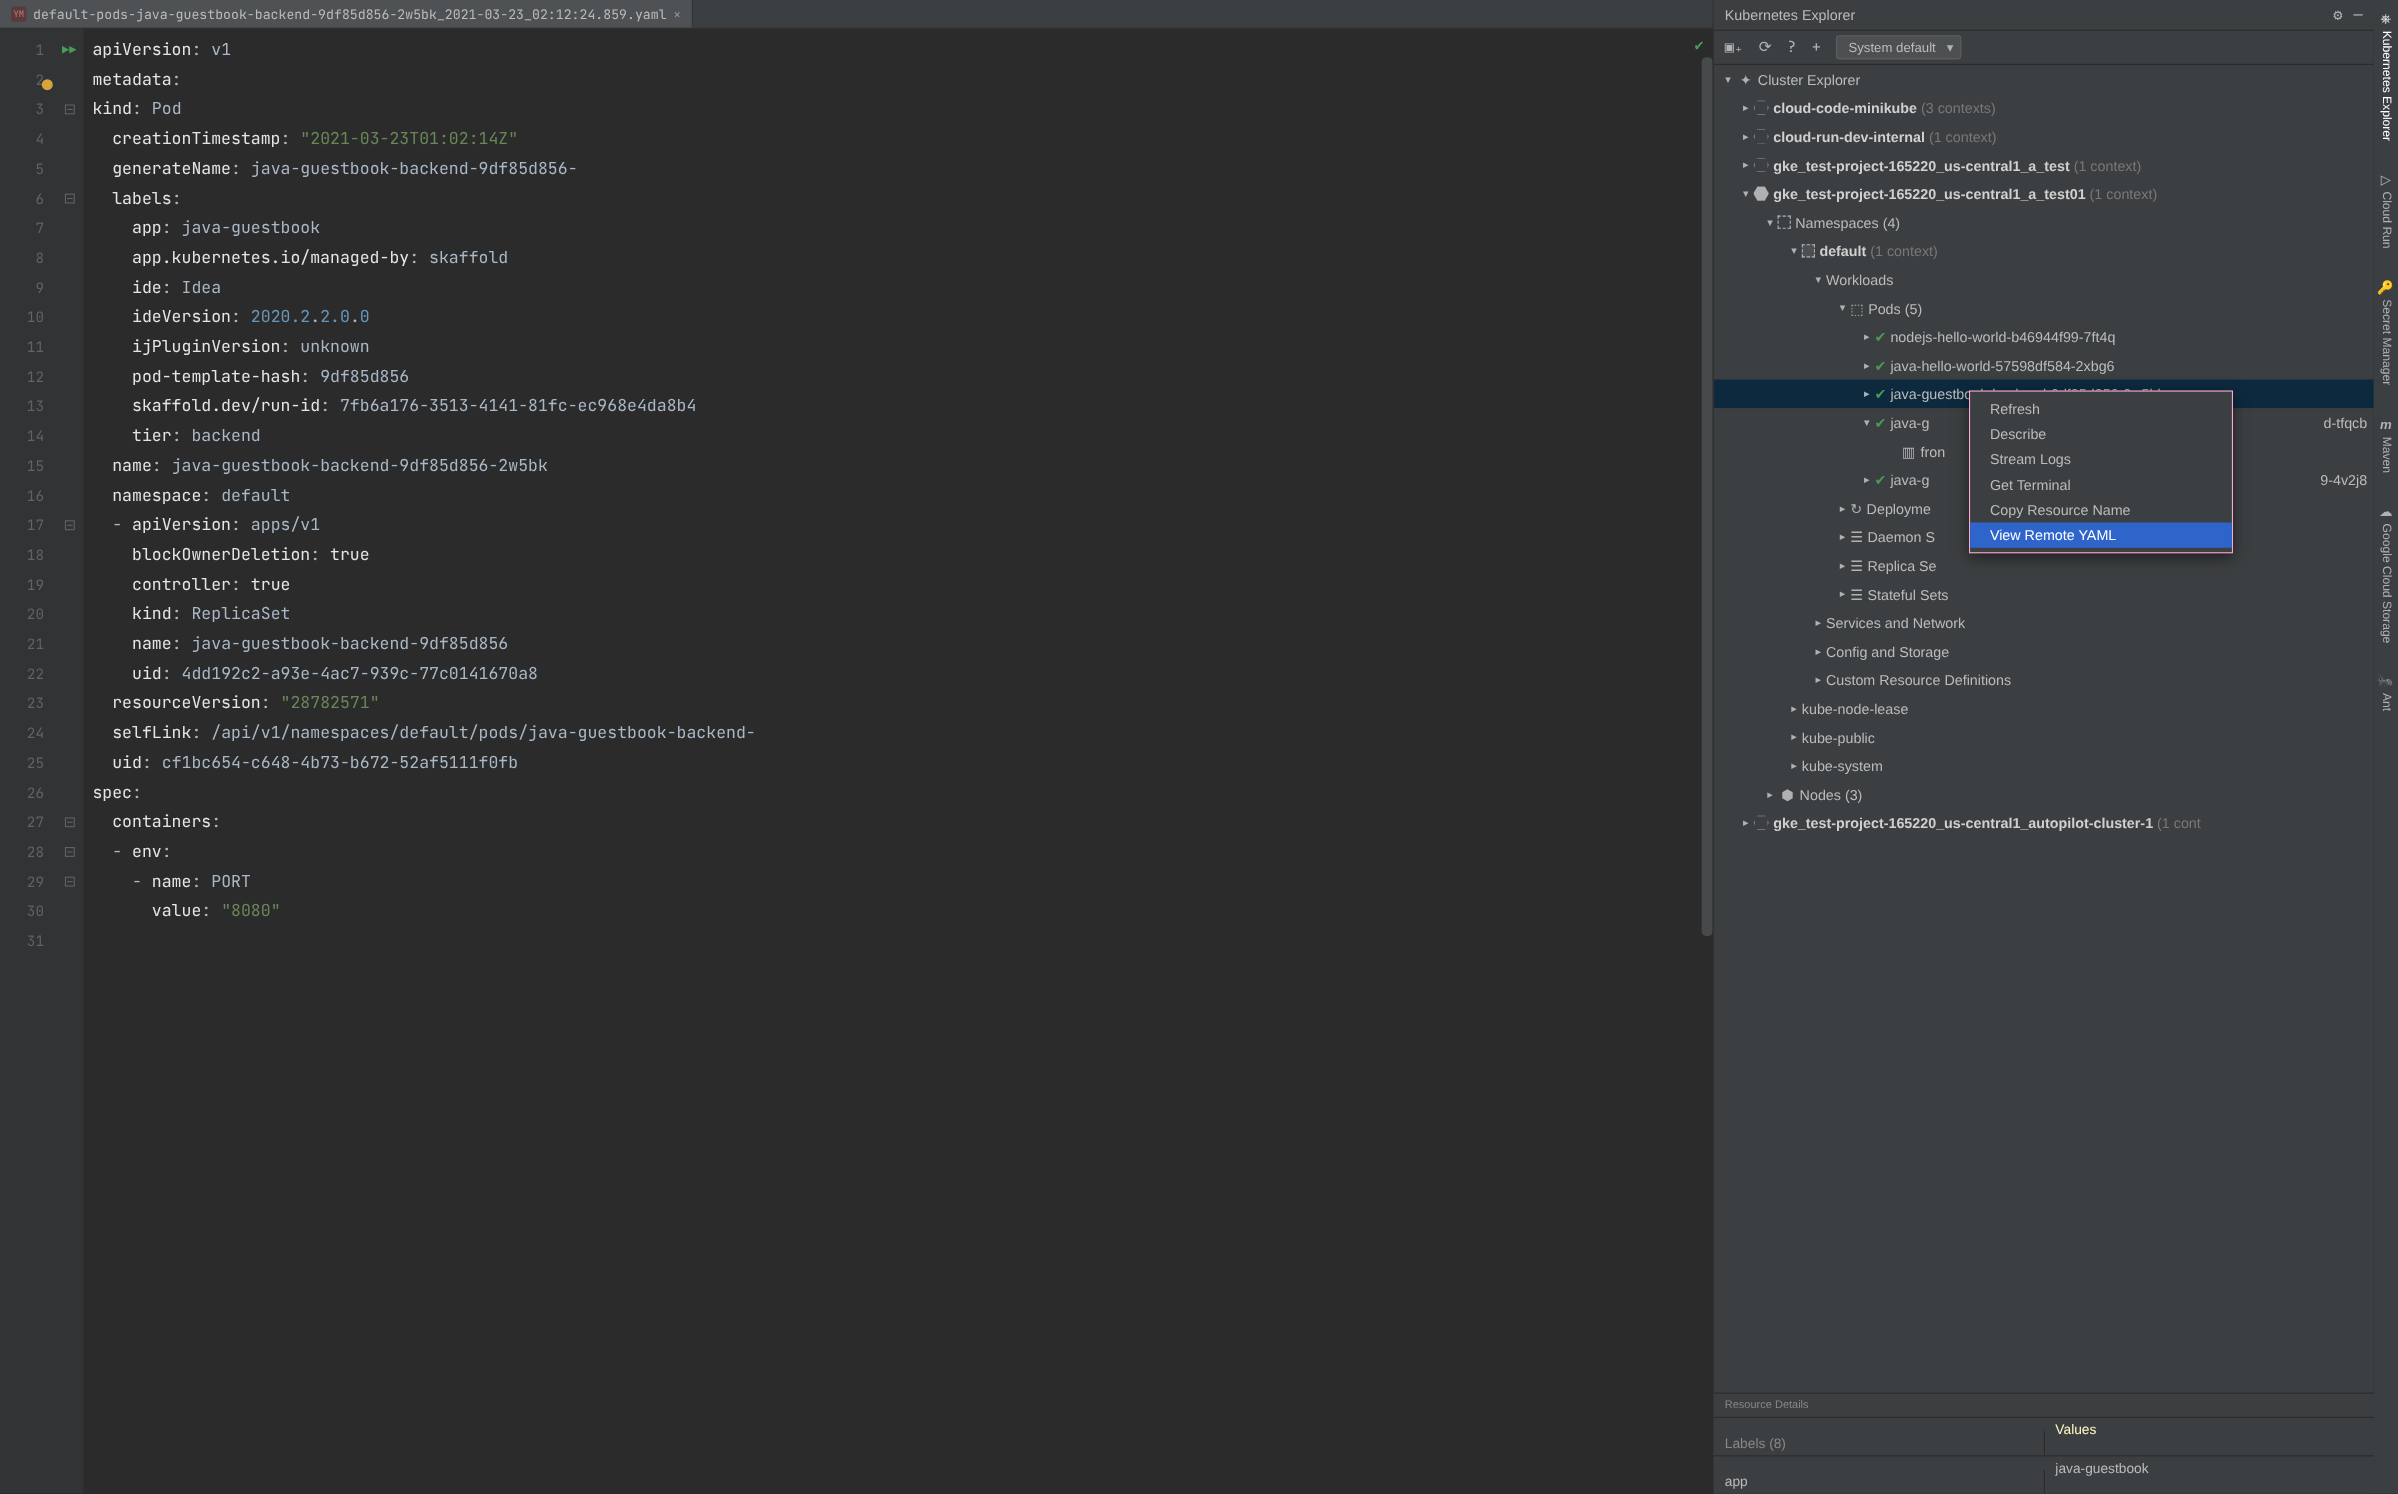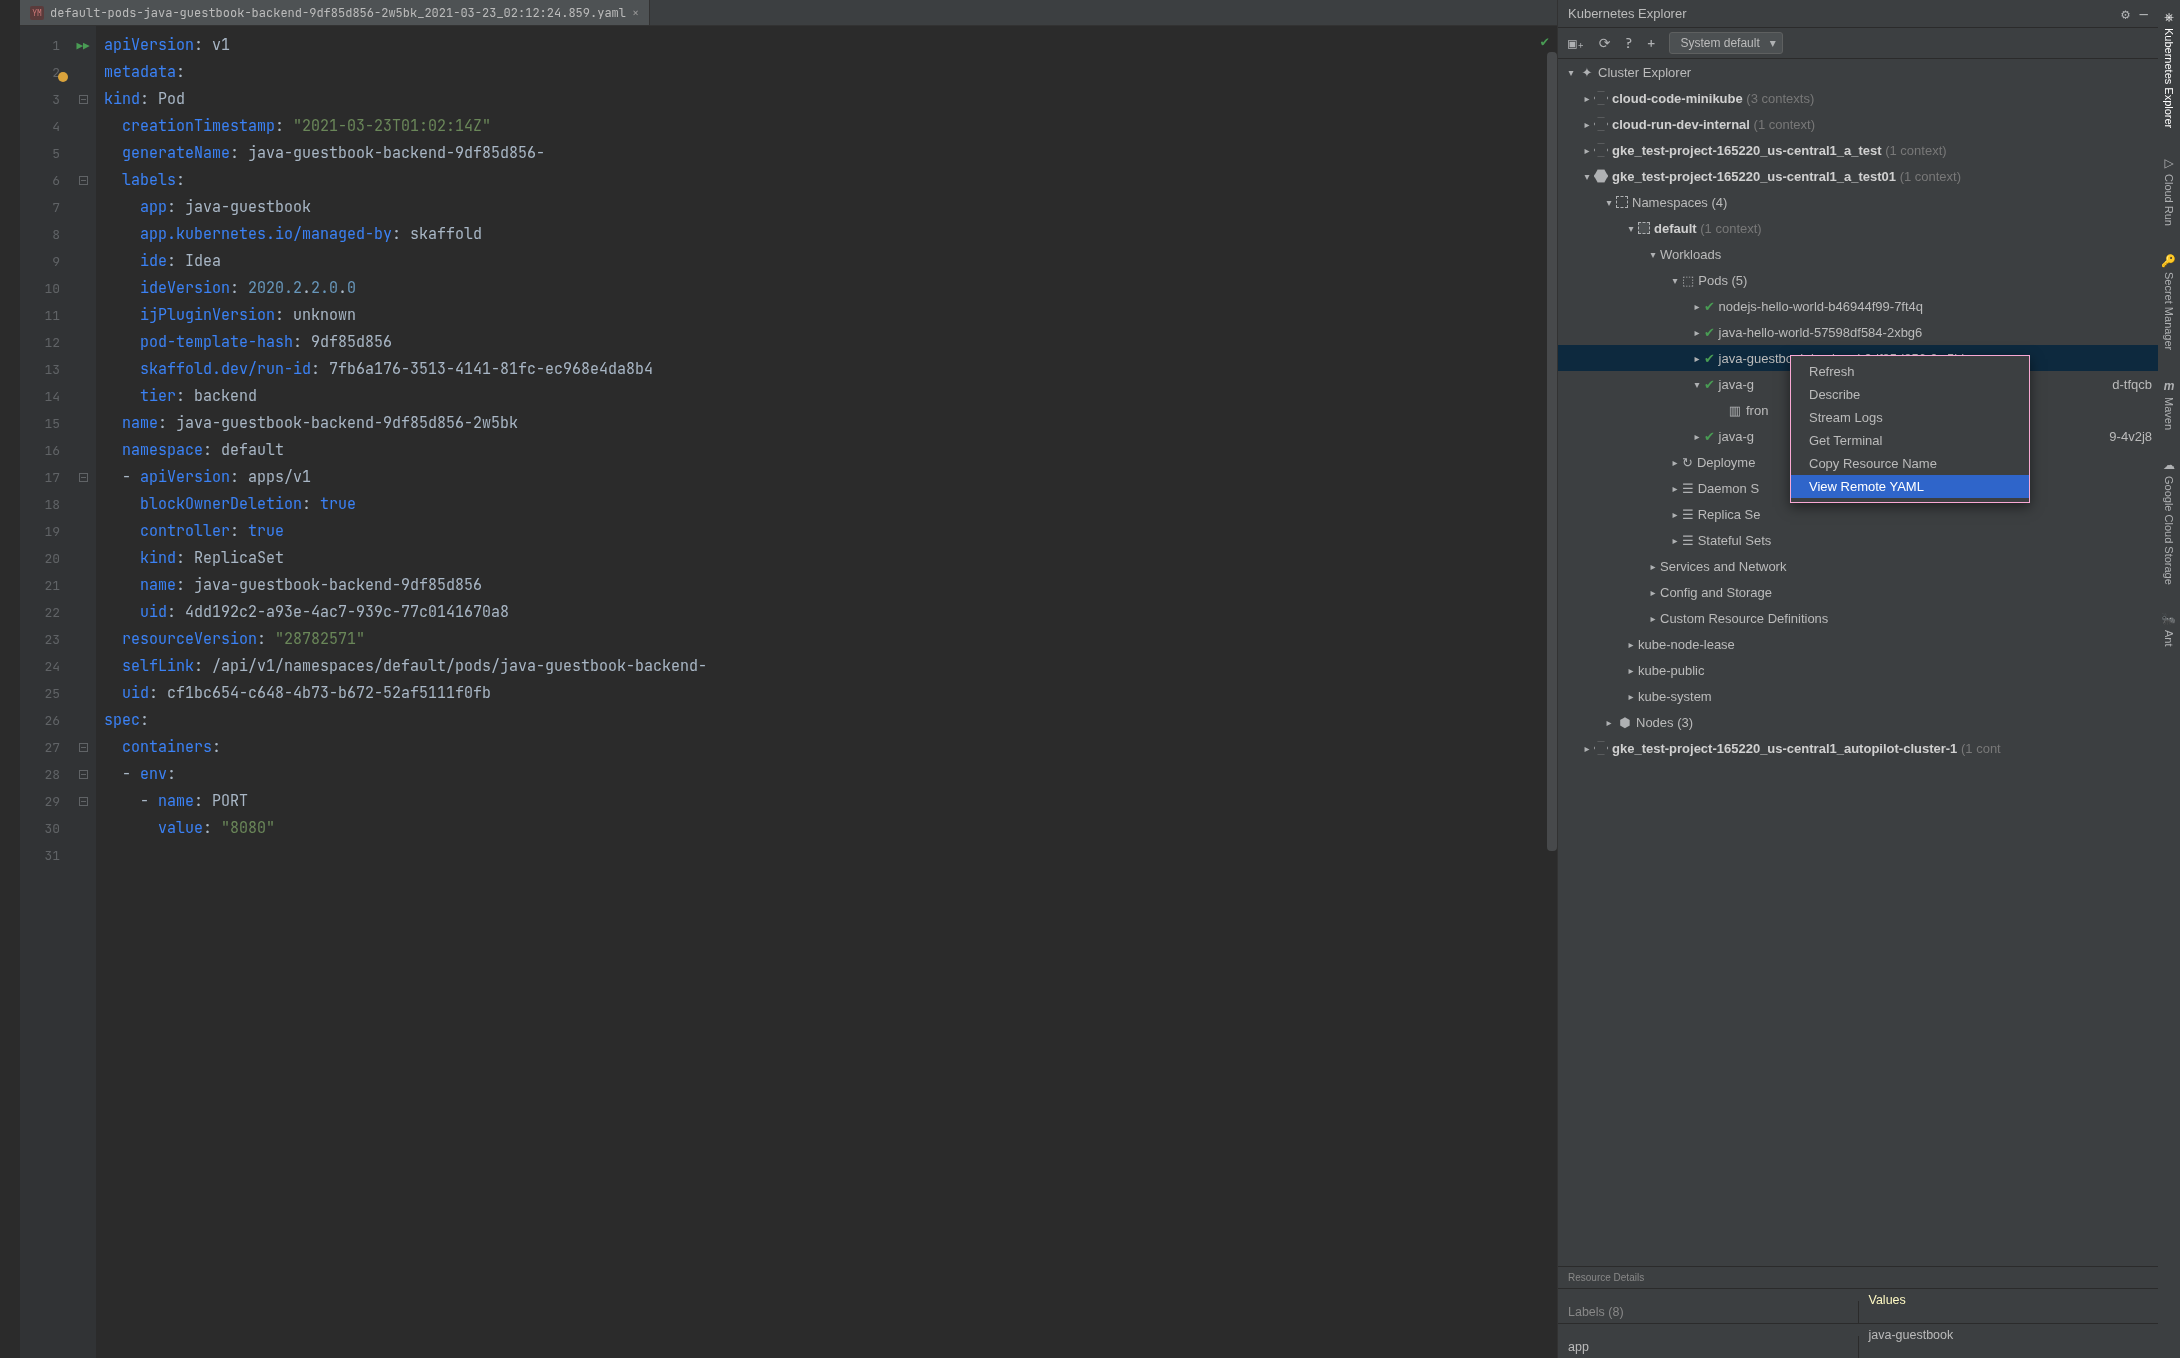--- a/index.html
+++ b/index.html
@@ -1,34 +1,34 @@
 <!DOCTYPE html>
 <html><head>
 <meta charset="utf-8">
 <style>
 * { margin:0; padding:0; box-sizing:border-box; }
 body { font-family: "JetBrains Mono","Menlo","Consolas",monospace; background:#2b2b2b; color:#a9b7c6; font-size:13px; overflow:hidden; }
-.app { display:flex; height:100vh;padding-left:20px; }
+.app { display:flex; height:100vh; }
 .left { flex:1; display:flex; flex-direction:column; min-width:0; border-right:1px solid #323232; }
 .right { width:600px; display:flex; flex-direction:column; background:#3c3f41; }
 .tabbar { display:flex; background:#3c3f41; height:26px; border-bottom:1px solid #323232; }
 .tab { display:flex; align-items:center; gap:6px; padding:0 10px; background:#4e5254; color:#bbb; font-size:12px; border-right:1px solid #323232; cursor:pointer; }
 .tab .yi { width:14px; height:14px; background:#5a3b3b; border-radius:2px; font-size:8px; color:#c77; display:flex; align-items:center; justify-content:center; }
 .tab .close { color:#999; font-size:12px; }
 .editor-wrap { flex:1; display:flex; position:relative; overflow:hidden; }
 .gutter { width:50px; background:#313335; text-align:right; padding:6px 10px 0 0; color:#606366; font-size:13px; line-height:27px; user-select:none; }
 .gutter .ln { height:27px; }
 .fold-col { width:26px; background:#313335; padding-top:6px; }
 .fold-col .fc { height:27px; display:flex; align-items:center; justify-content:center; color:#606366; font-size:10px; }
 .fc .run { color:#499c54; font-size:11px; }
 .fc .minus { width:9px; height:9px; border:1px solid #606366; position:relative; }
 .fc .minus::after { content:""; position:absolute; left:1px; right:1px; top:3px; height:1px; background:#606366; }
 .code { flex:1; padding:6px 0 0 8px; font-size:15px; line-height:27px; overflow:auto; background:#2b2b2b; }
 .code .row { height:27px; white-space:pre; }
-.k { color:#3b82f6; }
+.k { color:#e5e5e5; }
 .s { color:#6a8759; }
 .n { color:#6897bb; }
 .p { color:#a9b7c6; }
 .check { position:absolute; top:6px; right:8px; color:#499c54; font-size:14px; }
 .scrollbar { position:absolute; right:0; top:26px; width:10px; height:60%; background:#47494b; border-radius:4px; }
 .dot { position:absolute; left:38px; top:46px; width:10px; height:10px; border-radius:50%; background:#d9a33c; }
 
 .ke-head { display:flex; align-items:center; justify-content:space-between; height:28px; padding:0 10px; background:#3c3f41; border-bottom:1px solid #2b2b2b; }
 .ke-head .title { color:#bbb; font-size:13px; font-family:"Segoe UI",Arial,sans-serif; }
 .ke-head .acts { display:flex; gap:10px; color:#afb1b3; font-size:14px; }

